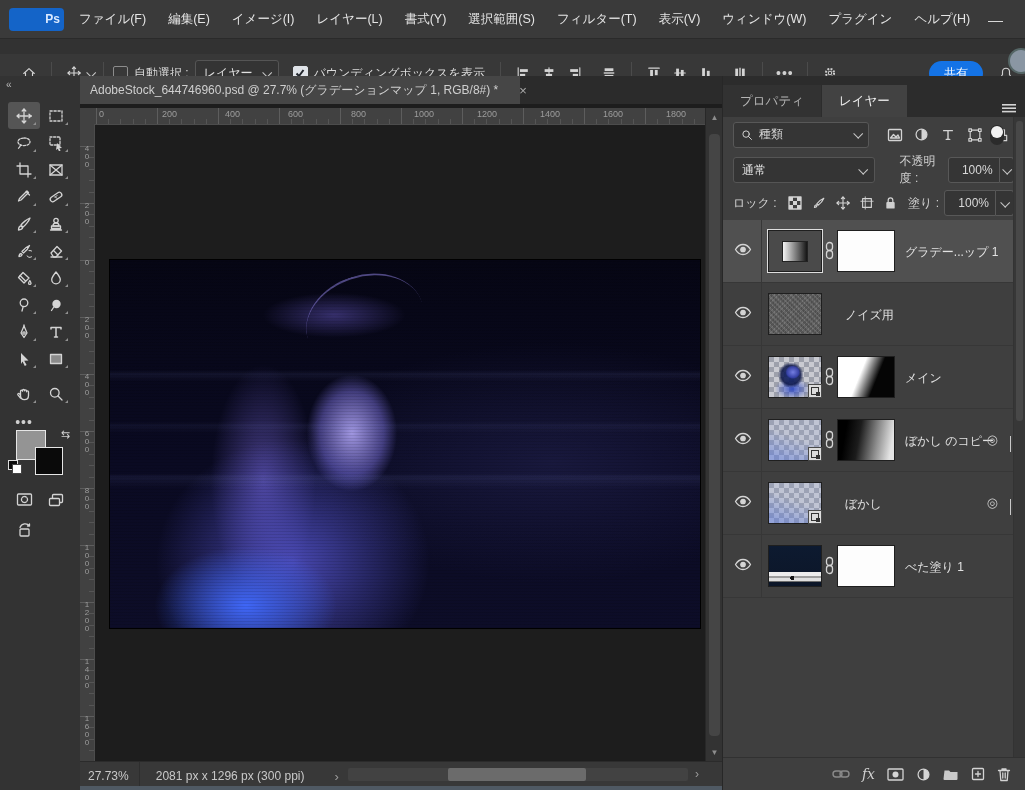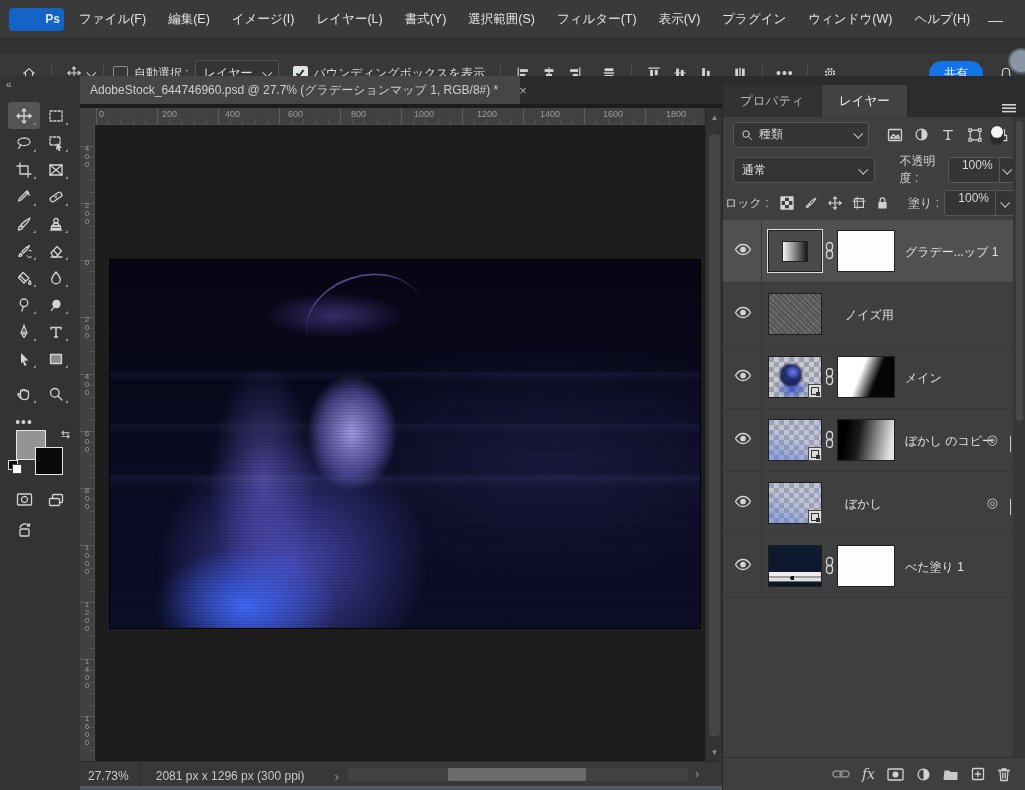--- a/index.html
+++ b/index.html
@@ -129,21 +129,21 @@
              border-radius:3px;display:flex;align-items:center;gap:6px;padding:0 7px;}
   .search-dd .grow{flex:1;}
   .ficon{background:none;border:none;width:26px;height:24px;display:flex;align-items:center;
          justify-content:center;padding:0;margin-left:1px;}
   .ficon:first-of-type{margin-left:14px;}
   .toggle{position:absolute;right:10px;top:8px;width:14px;height:20px;background:#2b2b2b;border-radius:8px;}
   .toggle .knob{position:absolute;left:1px;top:1px;width:12px;height:12px;border-radius:50%;background:#f2f2f2;}
   .blend-row{top:78px;height:32px;}
   .blend-dd{margin-left:10px;width:157px;}
   .pct-box{height:24px;background:#353535;border:1px solid #585858;border-radius:3px 0 0 3px;
-           display:flex;padding:0 6px;min-width:38px;justify-content:flex-end;}
+           display:flex;align-items:center;padding:0 6px;min-width:38px;justify-content:flex-end;}
   .pct-chev{height:24px;width:17px;background:#353535;border:1px solid #585858;border-left:none;
             border-radius:0 3px 3px 0;display:flex;align-items:center;justify-content:center;}
   .rp-label{color:#d2d2d2;}
   .lock-row{top:112px;height:30px;border-bottom:1px solid #353535;padding-bottom:2px;}
   .lk{background:none;border:none;width:24px;height:22px;display:flex;align-items:center;justify-content:center;padding:0;}
   
   .layers-list{position:absolute;top:144px;left:0;width:291px;}
   .layer-row{position:relative;height:62px;border-bottom:1px solid #373737;}
   .layer-row.selected{background:#505050;}
   .eye-btn{position:absolute;left:9px;top:23px;width:22px;height:16px;background:none;border:none;padding:0;}
@@ -197,22 +197,22 @@
     <div class="ps-logo">Ps</div>
     <nav class="menus">
         <button class="menu-item">ファイル(F)</button>
         <button class="menu-item">編集(E)</button>
         <button class="menu-item">イメージ(I)</button>
         <button class="menu-item">レイヤー(L)</button>
         <button class="menu-item">書式(Y)</button>
         <button class="menu-item">選択範囲(S)</button>
         <button class="menu-item">フィルター(T)</button>
         <button class="menu-item">表示(V)</button>
+        <button class="menu-item">ウィンドウ(W)</button>
         <button class="menu-item">プラグイン</button>
-        <button class="menu-item">ウィンドウ(W)</button>
         <button class="menu-item">ヘルプ(H)</button>
       </nav>
     <button class="min-btn">—</button>
   </header>
 
   <div class="optionsbar">
     <button class="obtn" style="margin-left:16px">
       <svg class="svgi" width="17" height="17" viewBox="0 0 16 16">
           <path d="M2 8l6-5.5L14 8M4 7v6h8V7"></path>
         </svg>
@@ -604,21 +604,21 @@
       <span class="rp-label" style="margin-left:25px">不透明度 :</span>
       <div class="pct-box" style="margin-left:5px">
           <span>100%</span>
         </div>
       <div class="pct-chev">
           <span class="chev"></span>
         </div>
     </div>
 
     <div class="rp-row lock-row">
-      <span class="rp-label" style="margin-left:2px">ロック :</span>
+      <span class="rp-label" style="margin-left:10px">ロック :</span>
       <button class="lk" style="margin-left:6px">
         <svg width="14" height="14" viewBox="0 0 14 14">
             <rect class="svgi" x="1" y="1" width="12" height="12"></rect>
             <rect class="svgf" x="1" y="1" width="4" height="4"></rect>
             <rect class="svgf" x="9" y="1" width="4" height="4"></rect>
             <rect class="svgf" x="5" y="5" width="4" height="4"></rect>
             <rect class="svgf" x="1" y="9" width="4" height="4"></rect>
             <rect class="svgf" x="9" y="9" width="4" height="4"></rect>
           </svg>
       </button>

